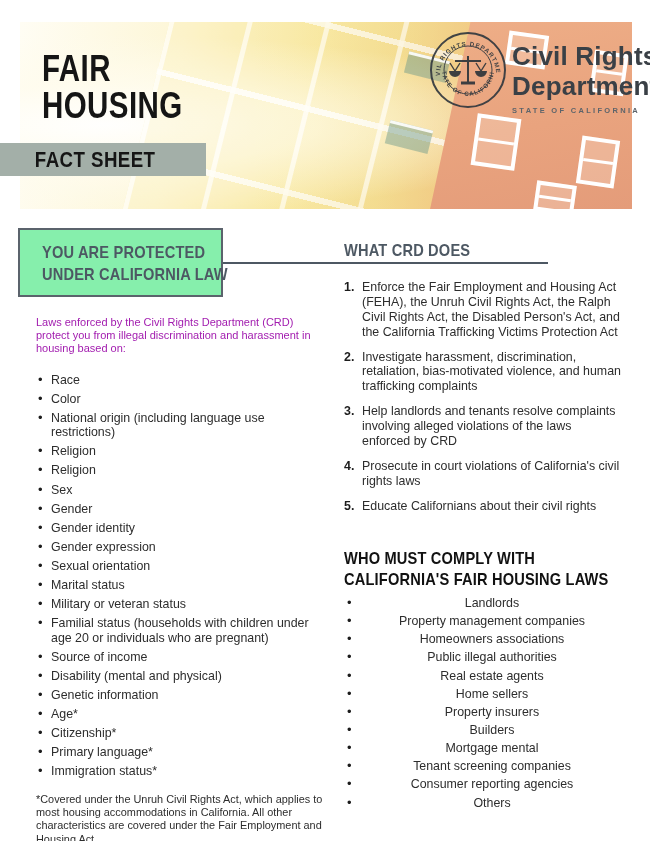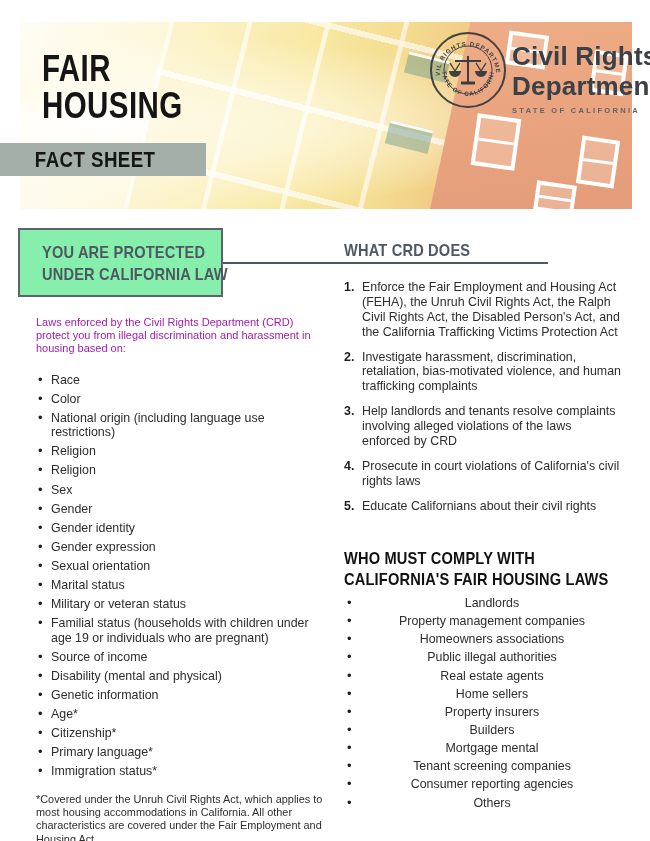--- a/index.html
+++ b/index.html
@@ -177,21 +177,21 @@
         <li>National origin (including language use restrictions)</li>
         <li>Religion</li>
         <li>Religion</li>
         <li>Sex</li>
         <li>Gender</li>
         <li>Gender identity</li>
         <li>Gender expression</li>
         <li>Sexual orientation</li>
         <li>Marital status</li>
         <li>Military or veteran status</li>
-        <li>Familial status (households with children under age 19 or individuals who are pregnant)</li>
+        <li>Familial status (households with children under age 20 or individuals who are pregnant)</li>
         <li>Source of income</li>
         <li>Disability (mental and physical)</li>
         <li>Genetic information</li>
         <li>Age*</li>
         <li>Citizenship*</li>
         <li>Primary language*</li>
         <li>Immigration status*</li>
       </ul>
     <p class="footnote">*Covered under the Unruh Civil Rights Act, which applies to most housing accommodations in California. All other characteristics are covered under the Fair Employment and Housing Act.</p>
   </div>

